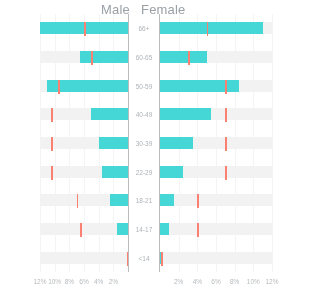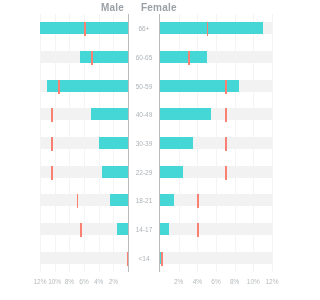--- a/index.html
+++ b/index.html
@@ -13,25 +13,24 @@
   }
   #chart{
     position:absolute;
     left:0;top:0;width:296px;height:300px;
     box-sizing:border-box;
   }
   
   .hdr{
     position:absolute;
     top:2px;height:12px;
-    font-size:10px;
+    font-size:13px;
     color:#9aa0a6;
     letter-spacing:.2px;
     white-space:nowrap;
-    font-weight:bold;
   }
   .hdr-male{left:101px;}
   .hdr-female{left:141px;}
 
   
   .panel{
     position:absolute;
     top:14px;
     height:258px;
   }

